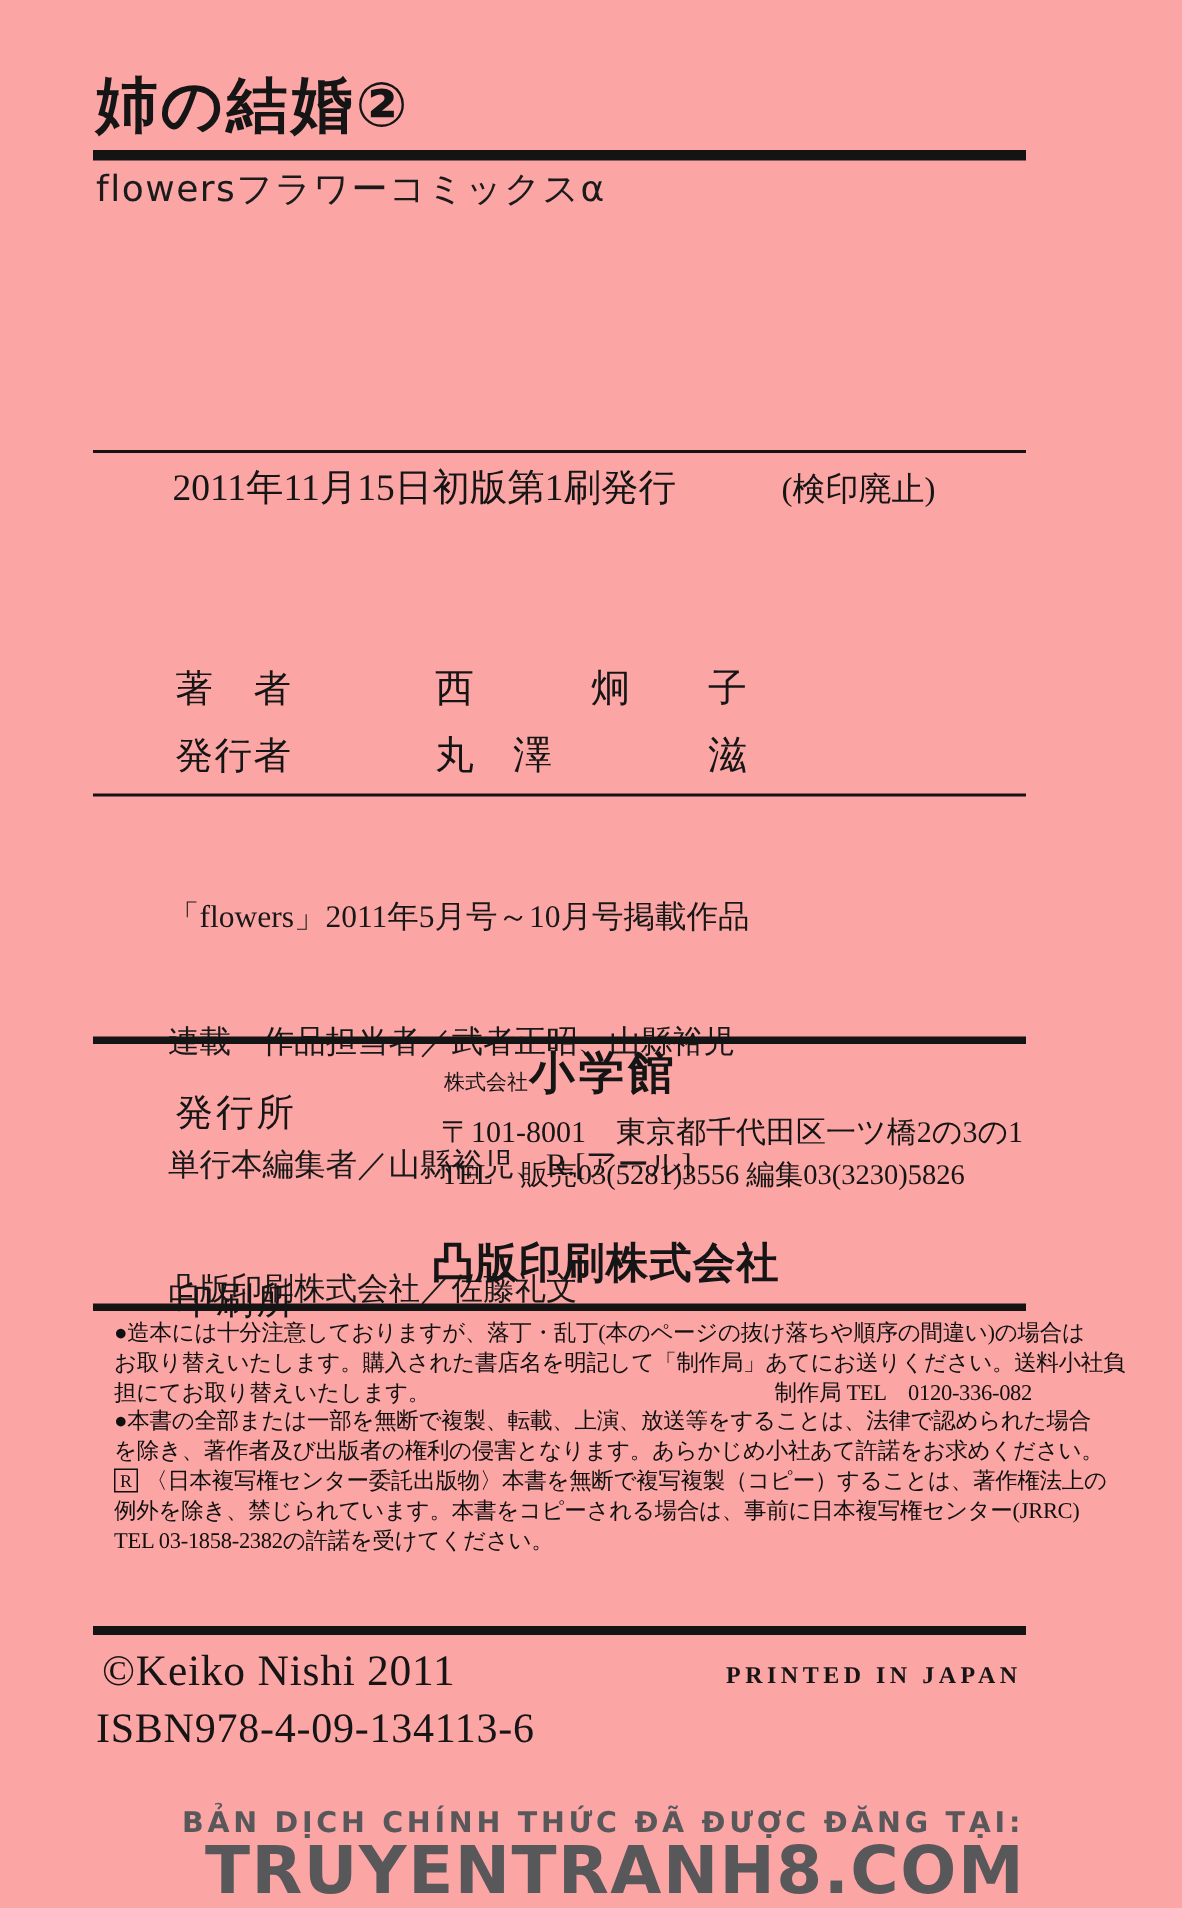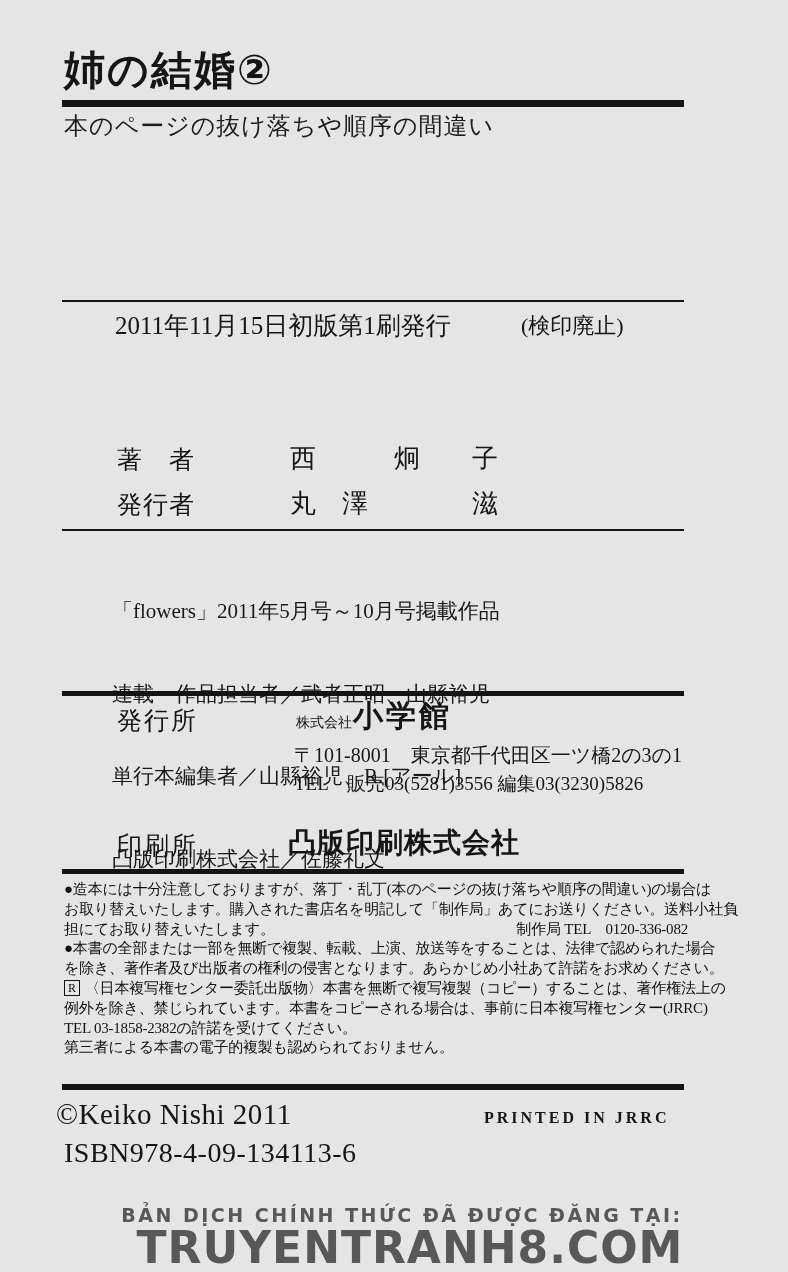--- a/index.html
+++ b/index.html
@@ -1,19 +1,19 @@
 <!DOCTYPE html>
 <html style="--wm-color: #58585b;"><head>
 <meta charset="utf-8">
 <style>
   html,body{margin:0;padding:0;background:#ffffff;}
   .page{
     position:relative;
     width:788px;height:1272px;
-    background:#e5e5e5;
+    background:#fca5a5;
     overflow:hidden;
     color:#151515;
     font-family:"Liberation Serif","DejaVu Serif",serif;
   }
   .abs{position:absolute;line-height:1;white-space:pre;}
   
   .rule{position:absolute;background:#141414;}
   
   .title{
     font-family:"DejaVu Sans","Liberation Sans",sans-serif;
@@ -21,32 +21,32 @@
   }
   .imprint{
     font-family:"DejaVu Sans","Liberation Sans",sans-serif;
     font-size:24px;letter-spacing:1px;color:#1b1b1b;
   }
   .edition{font-size:25px;}
   .edition-note{font-size:22px;}
   .credit-label{font-size:25px;letter-spacing:1px;}
   .credit-name{font-size:26px;}
   .serial{font-size:21px;line-height:27.5px;color:#181818;}
-  .pub-label{font-size:25px;letter-spacing:2px;}
+  .pub-label{font-size:25px;letter-spacing:2px;margin-top:22px;}
   .company-prefix{font-size:14px;}
   .company-name{font-size:30px;letter-spacing:3px;font-weight:600;}
   .address{font-size:20px;}
   .tel{font-size:19px;}
   .printer-name{font-size:28px;letter-spacing:1px;font-weight:600;}
   .legal{
     position:absolute;left:64px;top:880px;width:624px;
     font-size:15px;line-height:19.8px;color:#101010;
     letter-spacing:-0.2px;
   }
-  .legal .line{white-space:nowrap;}
+  .legal .line{white-space:nowrap;margin-left:12px;}
   .legal .tel-line{display:flex;justify-content:space-between;}
   .r-box{
     display:inline-block;border:1px solid #101010;
     font-size:12px;line-height:12px;padding:1px 3px;margin-right:5px;
     vertical-align:1px;
   }
   .copyright{font-size:29px;letter-spacing:0.5px;}
   .printed{font-size:16px;font-weight:700;letter-spacing:3px;}
   .isbn{font-size:28px;letter-spacing:0.5px;}
   .wm1{
@@ -62,21 +62,21 @@
     color:var(--wm-color,#58585b);
   }
 </style>
 </head>
 <body>
 
 <div class="page">
 
   <div class="abs title" style="left:64px;top:50px;">姉の結婚②</div>
   <div class="rule" style="left:62px;top:100px;width:622px;height:7px;"></div>
-  <div class="abs imprint" style="left:64px;top:114px;">本のページの抜け落ちや順序の間違い</div>
+  <div class="abs imprint" style="left:64px;top:114px;">flowersフラワーコミックスα</div>
 
   <div class="rule" style="left:62px;top:300px;width:622px;height:2px;"></div>
   <div class="abs edition" style="left:115px;top:313px;">2011年11月15日初版第1刷発行</div>
   <div class="abs edition-note" style="left:521px;top:315px;">(検印廃止)</div>
 
   <div class="abs credit-label" style="left:117px;top:447px;">著　者</div>
   <div class="abs credit-name" style="left:290px;top:446px;">西　　　炯　　子</div>
   <div class="abs credit-label" style="left:117px;top:492px;">発行者</div>
   <div class="abs credit-name" style="left:290px;top:491px;">丸　澤　　　　滋</div>
 
@@ -106,24 +106,23 @@
       <span>担にてお取り替えいたします。</span>
       <span>制作局 TEL　0120-336-082</span>
     </div>
     <div class="line">●本書の全部または一部を無断で複製、転載、上演、放送等をすることは、法律で認められた場合</div>
     <div class="line">を除き、著作者及び出版者の権利の侵害となります。あらかじめ小社あて許諾をお求めください。</div>
     <div class="line">
       <span class="r-box">R</span><span>〈日本複写権センター委託出版物〉本書を無断で複写複製（コピー）することは、著作権法上の</span>
     </div>
     <div class="line">例外を除き、禁じられています。本書をコピーされる場合は、事前に日本複写権センター(JRRC)</div>
     <div class="line">TEL 03-1858-2382の許諾を受けてください。</div>
-    <div class="line">第三者による本書の電子的複製も認められておりません。</div>
   </div>
 
   <div class="rule" style="left:62px;top:1084px;width:622px;height:6px;"></div>
-  <div class="abs copyright" style="left:56px;top:1100px;">©Keiko Nishi 2011</div>
-  <div class="abs printed" style="left:484px;top:1110px;">PRINTED IN JRRC</div>
+  <div class="abs copyright" style="left:68px;top:1100px;">©Keiko Nishi 2011</div>
+  <div class="abs printed" style="left:484px;top:1110px;">PRINTED IN JAPAN</div>
   <div class="abs isbn" style="left:64px;top:1139px;">ISBN978-4-09-134113-6</div>
 
   <div class="abs wm1" style="top:1206px;margin-left:16px;">BẢN DỊCH CHÍNH THỨC ĐÃ ĐƯỢC ĐĂNG TẠI:</div>
   <div class="abs wm2" style="top:1226px;padding-left:32px;">TRUYENTRANH8.COM</div>
 
 </div>
 
 </body></html>

